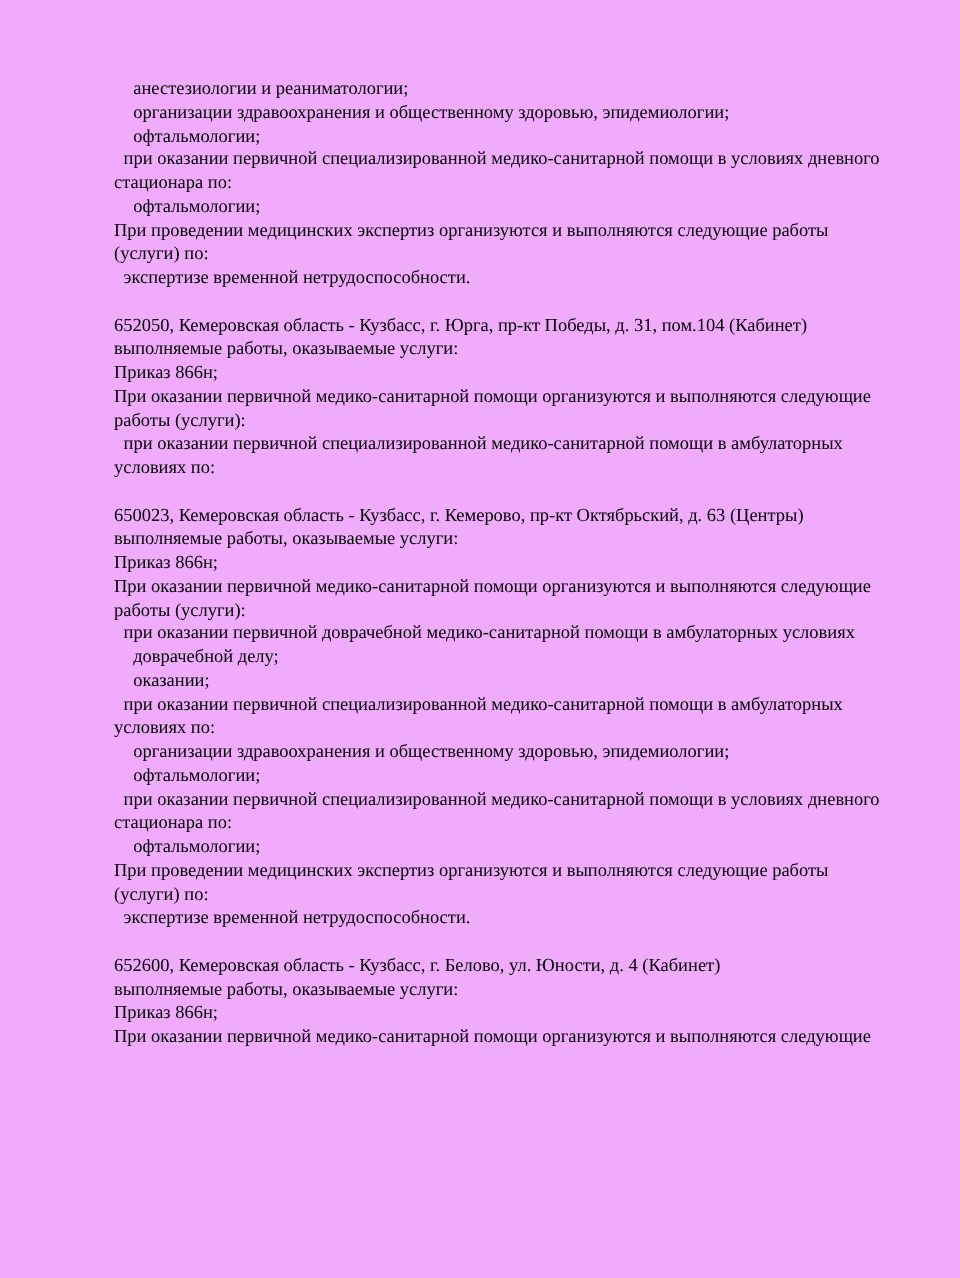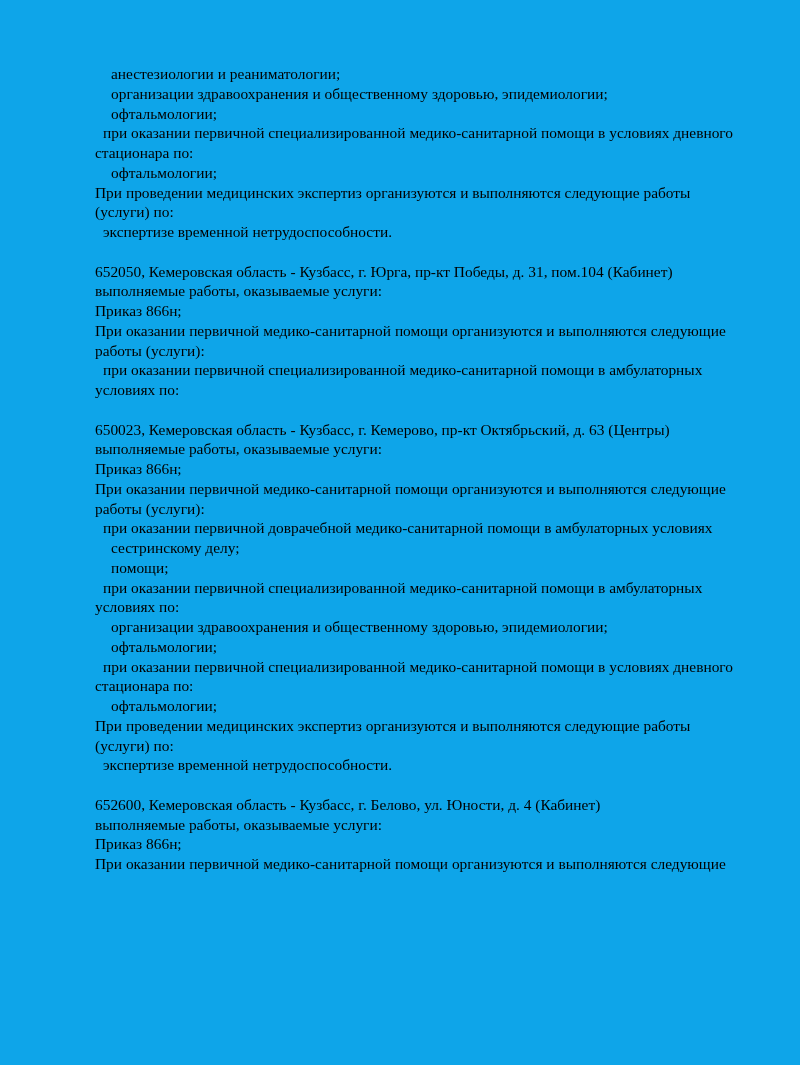--- a/index.html
+++ b/index.html
@@ -10,21 +10,21 @@
   body {
     width: 800px;
     height: 1065px;
     overflow: hidden;
   }
   .page {
     box-sizing: border-box;
     width: 800px;
     height: 1065px;
     padding: 64px 40px 0 95px;
-    background: #0ea5e9;
+    background: #f0abfc;
     font-family: "Liberation Serif", "DejaVu Serif", serif;
     font-size: 15.4px;
     line-height: 19.75px;
     color: #000000;
   }
   .line {
     white-space: pre;
     min-height: 19.75px;
   }
   .indent-0 { padding-left: 0; }
@@ -53,22 +53,22 @@
       <div class="line indent-0">работы (услуги):</div>
       <div class="line indent-1">при оказании первичной специализированной медико-санитарной помощи в амбулаторных</div>
       <div class="line indent-0">условиях по:</div>
       <div class="line indent-0"></div>
       <div class="line indent-0">650023, Кемеровская область - Кузбасс, г. Кемерово, пр-кт Октябрьский, д. 63 (Центры)</div>
       <div class="line indent-0">выполняемые работы, оказываемые услуги:</div>
       <div class="line indent-0">Приказ 866н;</div>
       <div class="line indent-0">При оказании первичной медико-санитарной помощи организуются и выполняются следующие</div>
       <div class="line indent-0">работы (услуги):</div>
       <div class="line indent-1">при оказании первичной доврачебной медико-санитарной помощи в амбулаторных условиях</div>
-      <div class="line indent-2">сестринскому делу;</div>
-      <div class="line indent-2">помощи;</div>
+      <div class="line indent-2">доврачебной делу;</div>
+      <div class="line indent-2">оказании;</div>
       <div class="line indent-1">при оказании первичной специализированной медико-санитарной помощи в амбулаторных</div>
       <div class="line indent-0">условиях по:</div>
       <div class="line indent-2">организации здравоохранения и общественному здоровью, эпидемиологии;</div>
       <div class="line indent-2">офтальмологии;</div>
       <div class="line indent-1">при оказании первичной специализированной медико-санитарной помощи в условиях дневного</div>
       <div class="line indent-0">стационара по:</div>
       <div class="line indent-2">офтальмологии;</div>
       <div class="line indent-0">При проведении медицинских экспертиз организуются и выполняются следующие работы</div>
       <div class="line indent-0">(услуги) по:</div>
       <div class="line indent-1">экспертизе временной нетрудоспособности.</div>

